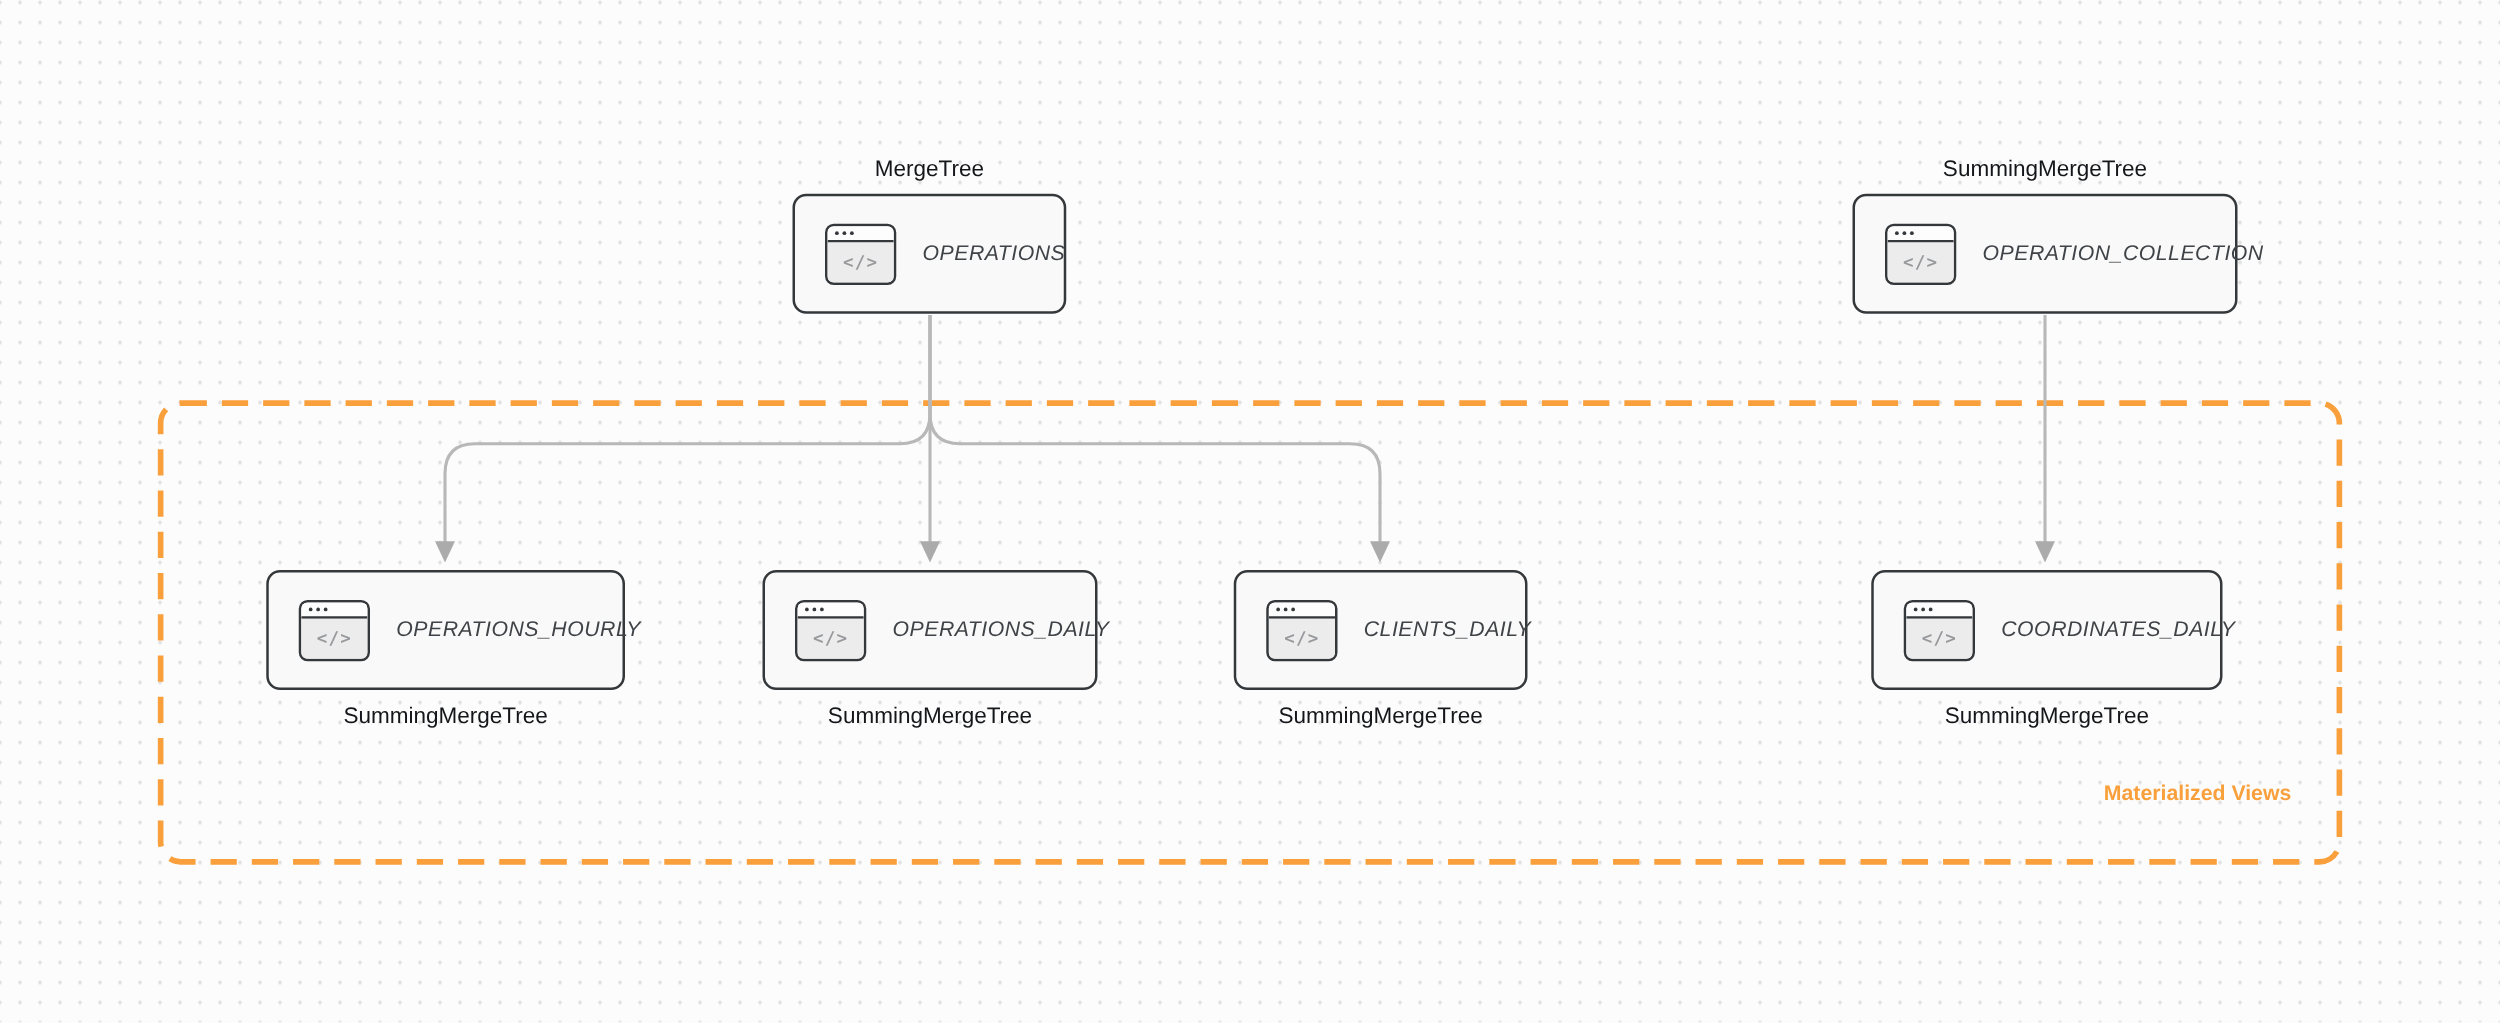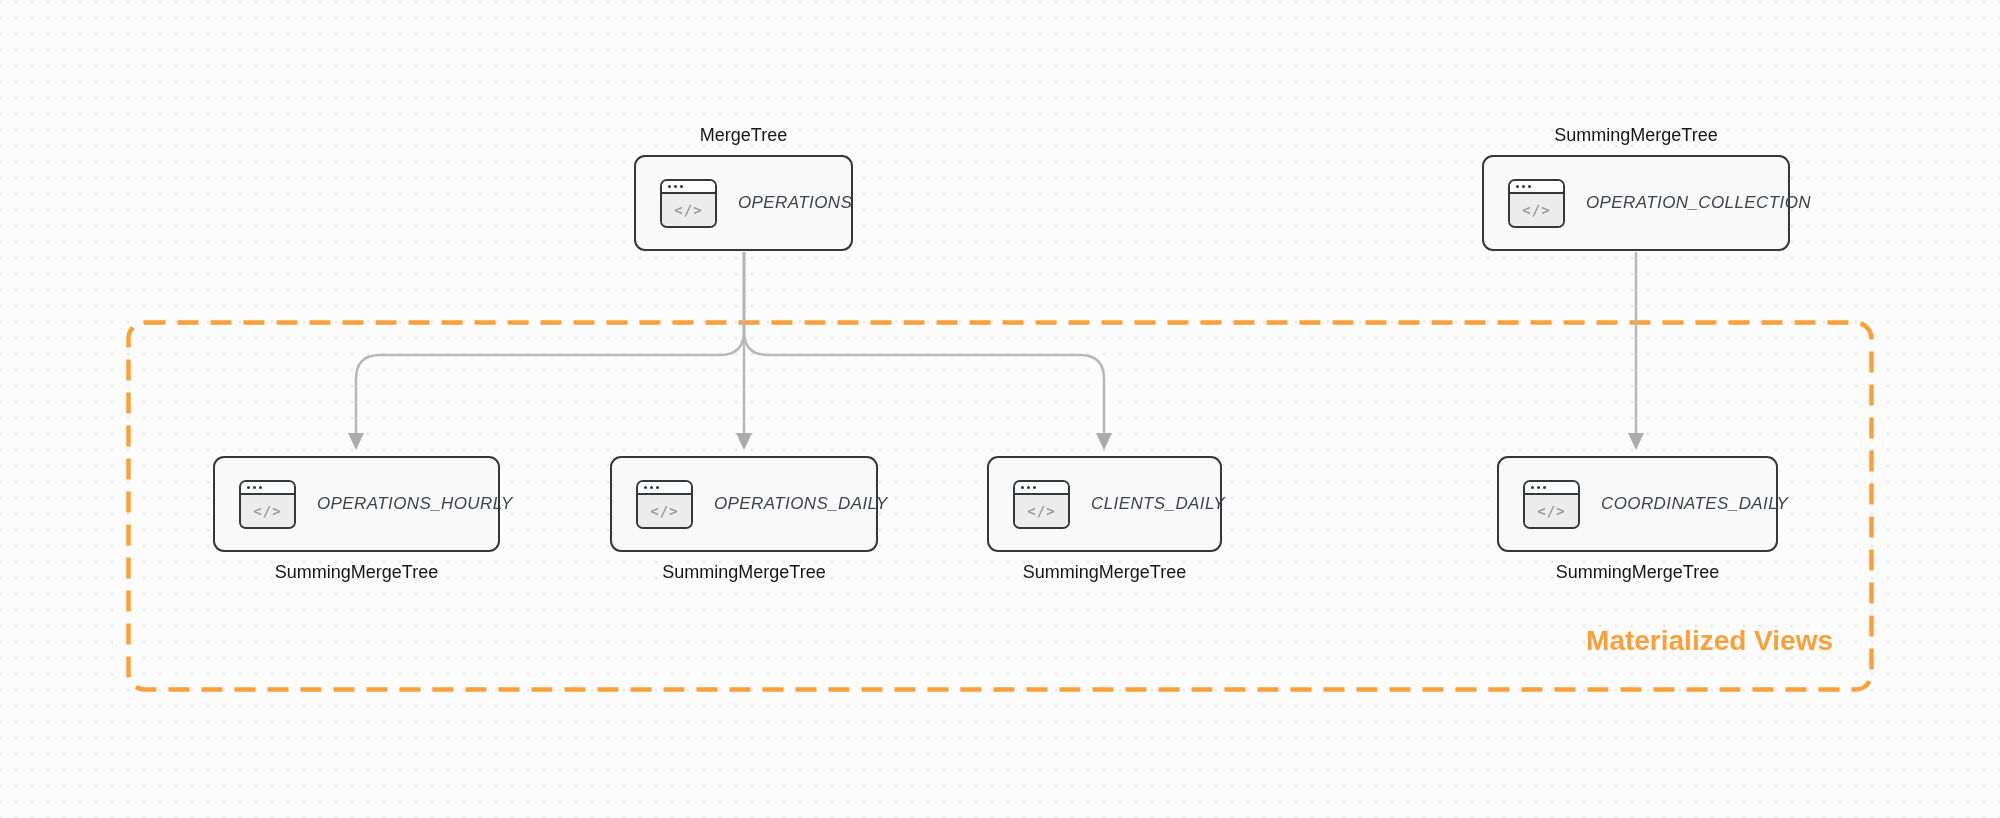--- a/index.html
+++ b/index.html
@@ -82,21 +82,21 @@
     display:flex;align-items:center;justify-content:center;
     font-family:"DejaVu Sans Mono","Liberation Mono",monospace;
     font-size:14px;font-weight:bold;
     letter-spacing:1px;
     color:#97999c;
   }
   
   .group-label{
     position:absolute;
     right:167px;top:625px;
-    font-size:28px;
+    font-size:17px;
     font-weight:600;
     color:#f9a03c;
     white-space:nowrap;
   }
 </style>
 </head>
 <body>
 
 <div class="canvas">
 

